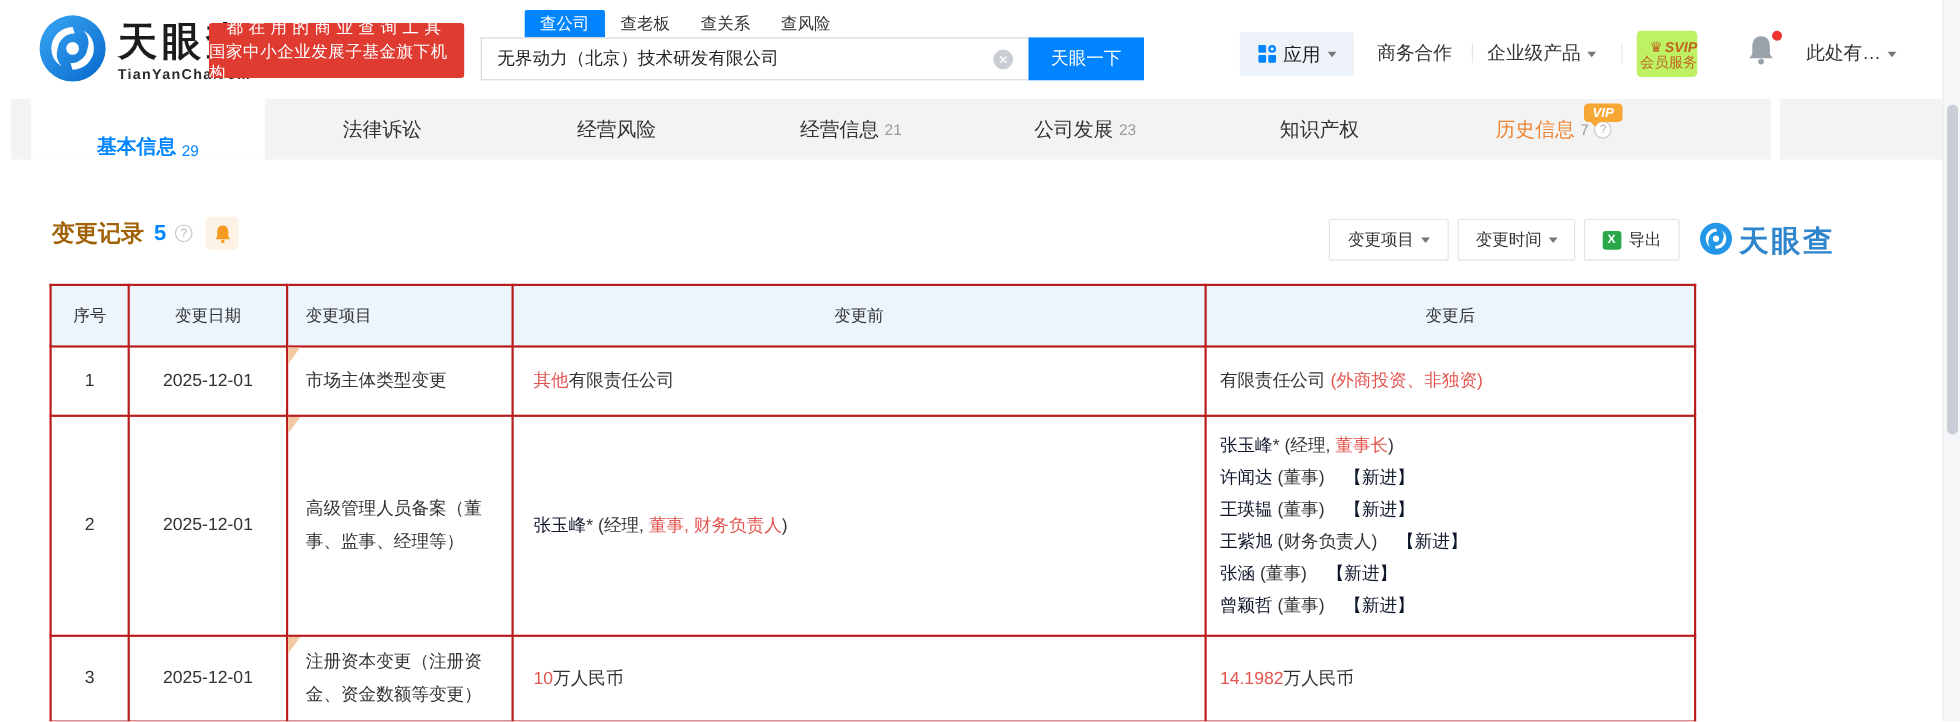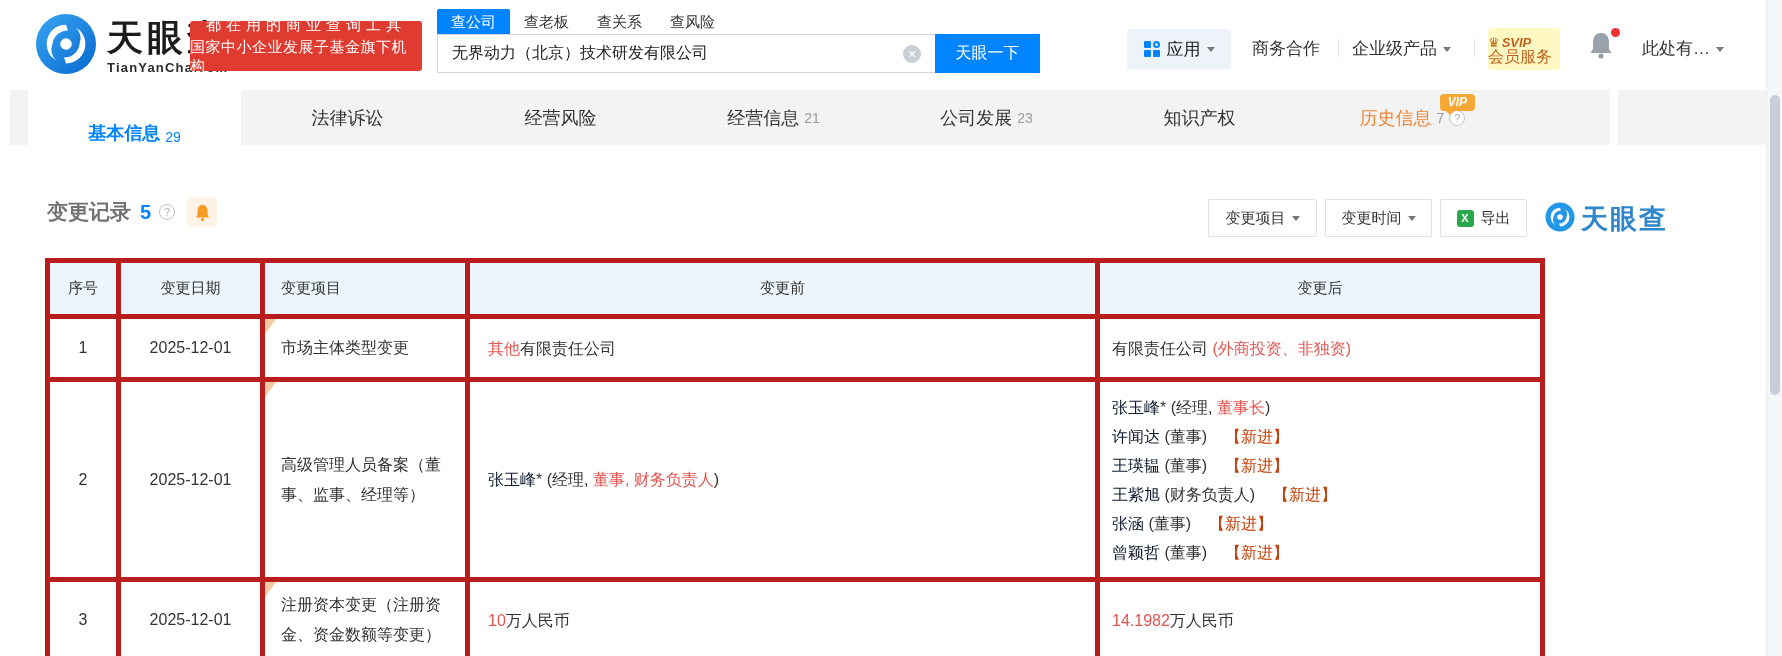--- a/index.html
+++ b/index.html
@@ -12,40 +12,40 @@
   .logo-text { margin-left:10px; }
   .brand { font-size:36px; font-weight:800; color:#1c1c1c; letter-spacing:4px; line-height:40px; }
   .domain { font-size:13px; font-weight:bold; color:#2b2b2b; letter-spacing:1.2px; margin-top:2px; }
   .promo { position:absolute; left:190px; top:21px; width:232px; height:50px; background:#e03b30; border-radius:3px;
            color:#fff; display:flex; flex-direction:column; justify-content:center; align-items:center; }
   .promo-l1 { font-size:15px; letter-spacing:5px;font-family:Liberation Serif, serif; }
   .promo-l2 { font-size:15px; letter-spacing:0.5px; margin-top:3px; }
 
   .stabs { position:absolute; left:437px; top:9px; display:flex; height:25px; }
   .stab { font-size:15px; color:#333; line-height:25px; padding:0 14px; cursor:pointer; }
-  .stab.active { background:#0084ff; color:#fff; border-radius:2px 2px 0 0; }
+  .stab.active { background:#0084ff; color:#fff; border-radius:2px 2px 0 0;margin-left:40px; }
   .sbar { position:absolute; left:437px; top:34px; display:flex; }
   .sinput { width:498px; height:39px; border:1px solid #d6d6d6; border-right:none; padding:0 40px 0 14px;
             font-size:16px; color:#222; outline:none; font-family:inherit; }
   .sclear { position:absolute; left:466px; top:11px; width:18px; height:18px; border-radius:50%;
             background:#c9ced4; color:#fff; font-size:11px; display:flex; align-items:center; justify-content:center; cursor:pointer; }
   .sbtn { width:105px; height:39px; background:#0084ff; color:#fff; border:none; font-size:16px; cursor:pointer; font-family:inherit; }
 
   .apps { position:absolute; left:1127px; top:29px; width:104px; height:40px; background:#eef3f9; border-radius:3px;
           display:flex; align-items:center; justify-content:center; cursor:pointer; }
   .apps-grid { width:16px; height:16px; display:grid; grid-template-columns:7px 7px; grid-template-rows:7px 7px; gap:2px; margin-right:7px; }
   .apps-grid i { background:#0084ff; border-radius:1px; }
   .apps-grid i.o { background:transparent; border:2px solid #0084ff; border-radius:50%; }
   .apps-label { font-size:17px; color:#222; }
   .hnav { position:absolute; top:37px; font-size:17px; color:#333; cursor:pointer; white-space:nowrap; }
   .hdiv { position:absolute; top:39px; width:1px; height:18px; background:#e3e3e3; }
-  .svip { position:absolute; left:1488px; top:28px; width:72px; height:42px; background:#fef9c3; border-radius:4px;
-          display:flex; flex-direction:column; align-items:flex-start; justify-content:center; cursor:pointer; }
+  .svip { position:absolute; left:1488px; top:28px; width:55px; height:42px; background:#bef264; border-radius:4px;
+          display:flex; flex-direction:column; align-items:flex-end; justify-content:center; cursor:pointer; }
   .svip-l1 { font-size:13px; font-weight:bold; font-style:italic; color:#bf651f; line-height:15px; }
-  .svip-l2 { font-size:16px; color:#bf651f; line-height:14px; }
+  .svip-l2 { font-size:13px; color:#bf651f; line-height:14px; }
   .crown { font-style:normal; margin-right:2px; }
   .bellwrap { position:absolute; left:1588px; top:30px; width:30px; height:34px; cursor:pointer; }
   .reddot { position:absolute; right:-2px; top:-2px; width:9px; height:9px; background:#e33; border-radius:50%; }
 
   .caret { display:inline-block; width:0; height:0; border-left:4px solid transparent; border-right:4px solid transparent;
            border-top:5px solid #777; margin-left:6px; vertical-align:2px; }
 
   
   .tabbar { position:absolute; left:10px; top:90px; width:1600px; height:55px; background:#f3f3f3; display:flex; padding-left:18px; }
   .tabtail { position:absolute; left:1618px; top:90px; width:148px; height:55px; background:#f3f3f3; }
@@ -58,55 +58,55 @@
   .tab.vip .tab-label { color:#ee8635; }
   .qmark { display:inline-flex; width:16px; height:16px; border-radius:50%; border:1px solid #c3c3c3; color:#b3b3b3;
            font-size:11px; align-items:center; justify-content:center; margin-left:5px; background:#fff; }
   .vipbadge { position:absolute; top:4px; right:44px; background:#f7a733; color:#fff; font-size:12px; font-weight:bold;
               font-style:italic; padding:1px 8px 2px; border-radius:4px; }
   .vipbadge::after { content:""; position:absolute; left:5px; bottom:-4px; border-left:5px solid transparent;
               border-right:5px solid transparent; border-top:5px solid #f7a733; }
 
   
   .sec-head { position:absolute; left:47px; top:190px; height:44px; display:flex; align-items:center; }
-  .sec-title { font-size:21px; font-weight:bold; color:#737373; }
+  .sec-title { font-size:21px; font-weight:bold; color:#a16207; }
   .sec-count { font-size:20px; font-weight:bold; color:#0084ff; margin-left:9px; }
   .sec-help { margin-left:8px; }
   .bellbox { width:30px; height:30px; background:#fcf2e5; border-radius:4px; margin-left:12px;
              display:flex; align-items:center; justify-content:center; cursor:pointer; }
 
   .filters { position:absolute; left:1208px; top:199px; display:flex; gap:8px; }
   .fbtn { height:38px; background:#fff; border:1px solid #e2e2e2; border-radius:2px; font-size:15px; color:#333;
           display:flex; align-items:center; justify-content:center; cursor:pointer; font-family:inherit; }
   .fbtn.w1 { width:109px; } .fbtn.w2 { width:107px; } .fbtn.exp { width:87px; }
   .xls { width:17px; height:17px; background:#2aa74a; border-radius:3px; color:#fff; margin-right:7px;
          display:flex; align-items:center; justify-content:center; }
   .xls::after { content:"X"; font-size:11px; font-weight:bold; }
   .watermark { position:absolute; left:1545px; top:201px; display:flex; align-items:center; }
   .wm-text { font-size:27px; font-weight:800; color:#2f86cc; letter-spacing:2px; margin-left:6px; }
 
   
   table.chg { position:absolute; left:45px; top:258px; width:1495px; border-collapse:collapse; table-layout:fixed; }
-  .chg th, .chg td { border:5px solid #b91c1c; color:#333; }
+  .chg th, .chg td { border:2px solid #b91c1c; color:#333; }
   .chg thead th { height:56px; background:#edf5fc; font-size:15px; font-weight:normal; }
   .chg th.c-no, .chg th.c-date, .chg th.c-before, .chg th.c-after { text-align:center; }
   .chg th.c-item { text-align:left; padding-left:16px; }
   .chg td { font-size:16px; vertical-align:middle; }
   .chg td.no, .chg td.date { text-align:center; }
   .chg td.item { text-align:left; padding:8px 14px 8px 16px; line-height:30px; position:relative; }
   .chg td.item::before { content:""; position:absolute; top:0; left:0; width:0; height:0;
         border-left:11px solid #f2c9a2; border-bottom:15px solid transparent; }
   .chg td.before { padding:8px 26px 8px 18px; }
   .chg td.after { padding:8px 14px 8px 12px; }
   .chg tr.r1 { height:63px; } .chg tr.r2 { height:200px; } .chg tr.r3 { height:78px; }
   .rich-line { line-height:29px; white-space:nowrap; }
   .sg { color:#333; }
   .sg.red { color:#e25651; }
   .sg.link { color:#0f172a; cursor:pointer; }
-  .sg.tag { color:#c2410c; margin-left:18px; }
+  .sg.tag { color:#0f172a; margin-left:18px; }
 
   
   .scrollbar { position:absolute; right:0; top:0; width:16px; height:656px; background:#f4f6f8; border-left:1px solid #ebebeb; }
   .thumb { position:absolute; left:3px; top:95px; width:10px; height:300px; background:#c9ced6; border-radius:6px; }
 </style>
 </head>
 <body>
 
 <div class="page">
 

